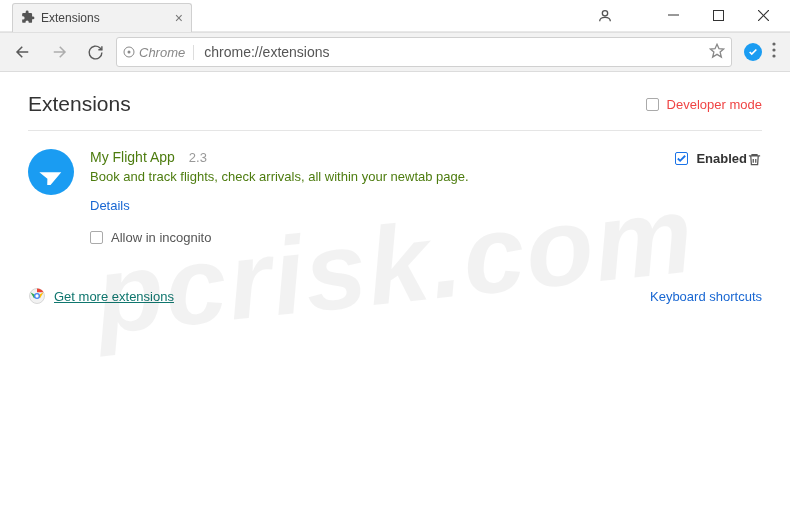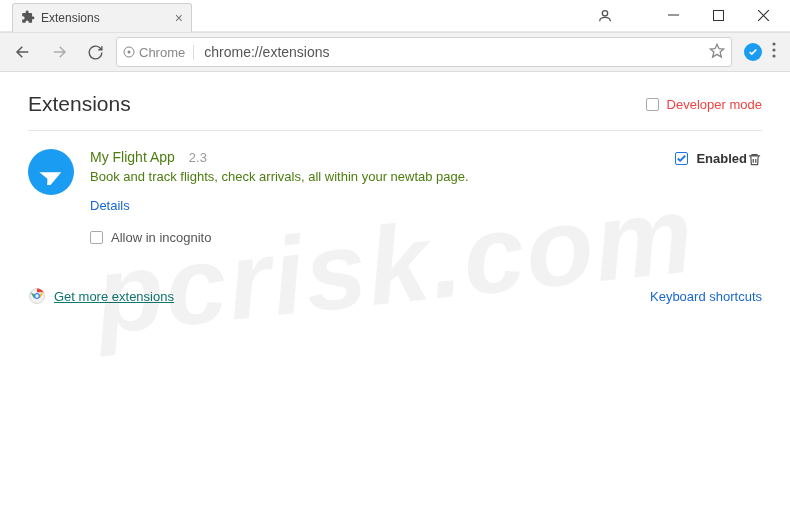--- a/index.html
+++ b/index.html
@@ -103,20 +103,21 @@
     }
     .omnibox .scheme {
       color: #888;
       font-size: 13px;
       border-right: 1px solid #ddd;
       padding-right: 8px;
       margin-right: 4px;
       display: flex;
       align-items: center;
       gap: 4px;
+      font-style: italic;
     }
     .omnibox .url-text { color: #555; font-size: 14px; flex:1; }
     .omnibox .star { color: #888; }
     .toolbar-right {
       display: flex;
       align-items: center;
       gap: 10px;
       padding: 0 6px;
     }
     .blue-circle {

